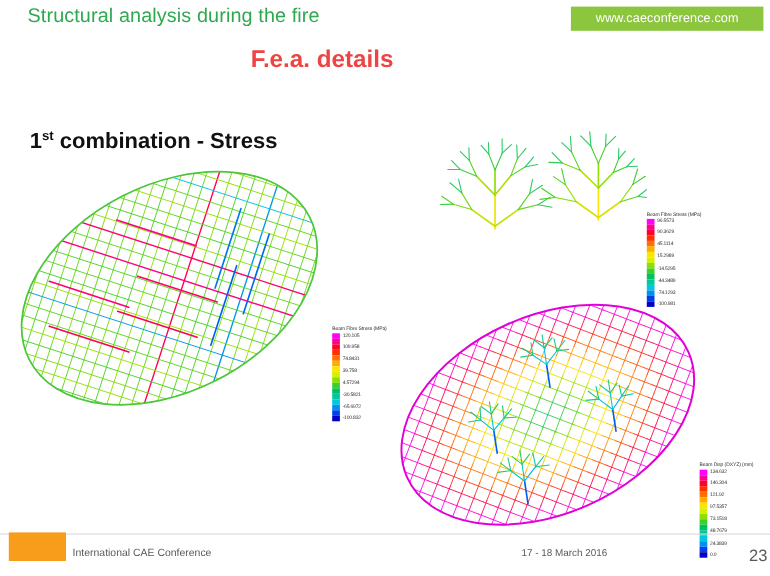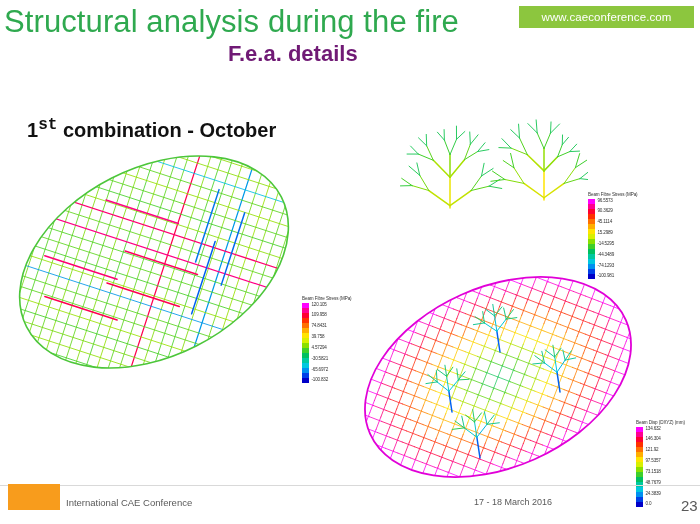--- a/index.html
+++ b/index.html
@@ -1,30 +1,30 @@
 <!DOCTYPE html>
 <html><head>
 <meta charset="utf-8">
 <style>
   html,body{margin:0;padding:0;background:#fff;}
   body{width:700px;height:524px;position:relative;overflow:hidden;
        font-family:"Liberation Sans",sans-serif;}
 
   
-  #slide-title{position:absolute;left:4px;top:4px;font-size:31px;
+  #slide-title{position:absolute;left:25px;top:4px;font-size:18px;
     color:#2fa94f;letter-spacing:.1px;white-space:nowrap;}
   #url-badge{position:absolute;left:519px;top:6px;width:175px;height:22px;
     background:#8cc63e;color:#fff;font-size:11.5px;display:flex;
     align-items:center;justify-content:center;letter-spacing:.1px;}
   #subtitle{position:absolute;left:228px;top:41px;font-size:22px;
-    font-weight:bold;color:#701a75;white-space:nowrap;}
+    font-weight:bold;color:#ef4444;white-space:nowrap;}
 
   #section-title{position:absolute;left:27px;top:116px;font-size:20px;
     font-weight:bold;color:#111;white-space:nowrap;}
-  #section-title sup{font-size:16px;vertical-align:super;font-family:Liberation Mono, monospace;}
+  #section-title sup{font-size:12px;vertical-align:super;}
 
   
   #footer-rule{position:absolute;left:0;top:485px;width:700px;height:1px;
     background:#d9d9d9;}
   #footer-swatch{position:absolute;left:8px;top:484px;width:52px;height:26px;
     background:#f89c1c;}
   #footer-left{position:absolute;left:66px;top:497px;font-size:9.5px;
     color:#595959;white-space:nowrap;}
   #footer-center{position:absolute;left:474px;top:497px;font-size:9px;
     color:#595959;white-space:nowrap;}
@@ -53,21 +53,21 @@
   #legend-trees{left:588px;top:192px;}
   #legend-right{left:636px;top:420px;}
 </style>
 </head>
 <body>
 
 <div id="slide-title" style="color: rgb(47, 169, 79);">Structural analysis during the fire</div>
 <div id="url-badge" style="background: rgb(140, 198, 62);">www.caeconference.com</div>
 <div id="subtitle">F.e.a. details</div>
 
-<div id="section-title"><span>1</span><sup>st</sup><span> combination - October</span></div>
+<div id="section-title"><span>1</span><sup>st</sup><span> combination - Stress</span></div>
 
 <div class="fig" id="fig-left-mesh">
   <svg width="300" height="245" viewBox="0 0 300 245">
     <defs>
       <clipPath id="clipL">
           <ellipse cx="150" cy="122" rx="143" ry="94" transform="rotate(-27 150 122)"></ellipse>
         </clipPath>
     </defs>
     <g clip-path="url(#clipL)" id="meshL">
         <line x1="-210.75" y1="188.82" x2="-102.57" y2="-144.10" stroke="rgb(65,208,40)" stroke-width="0.85" stroke-linecap="round"></line>

